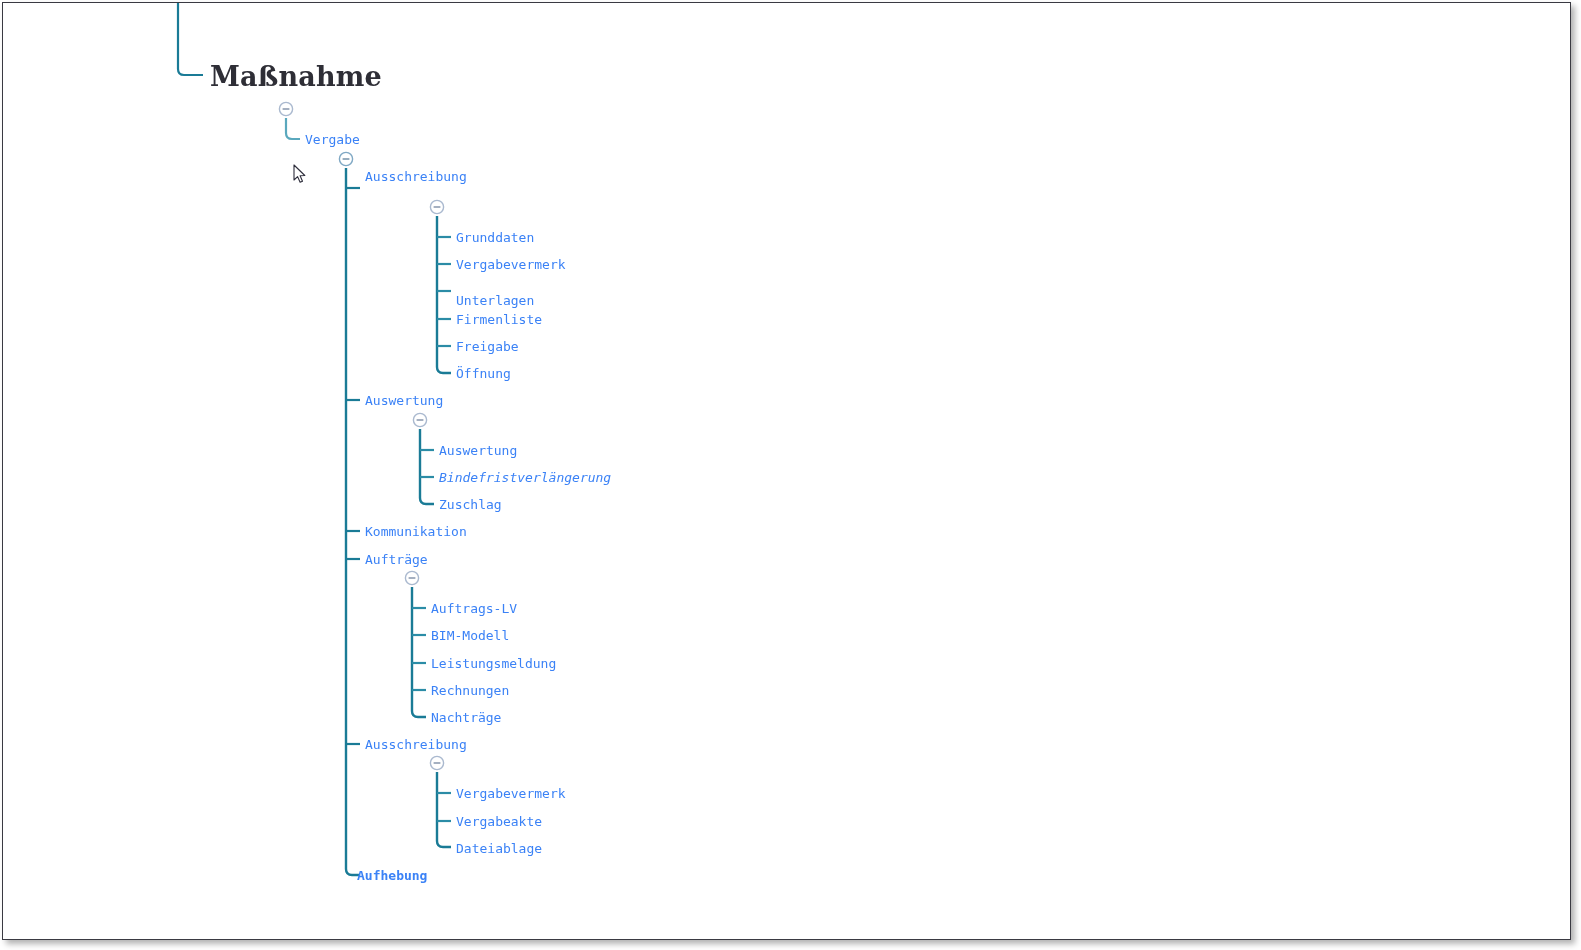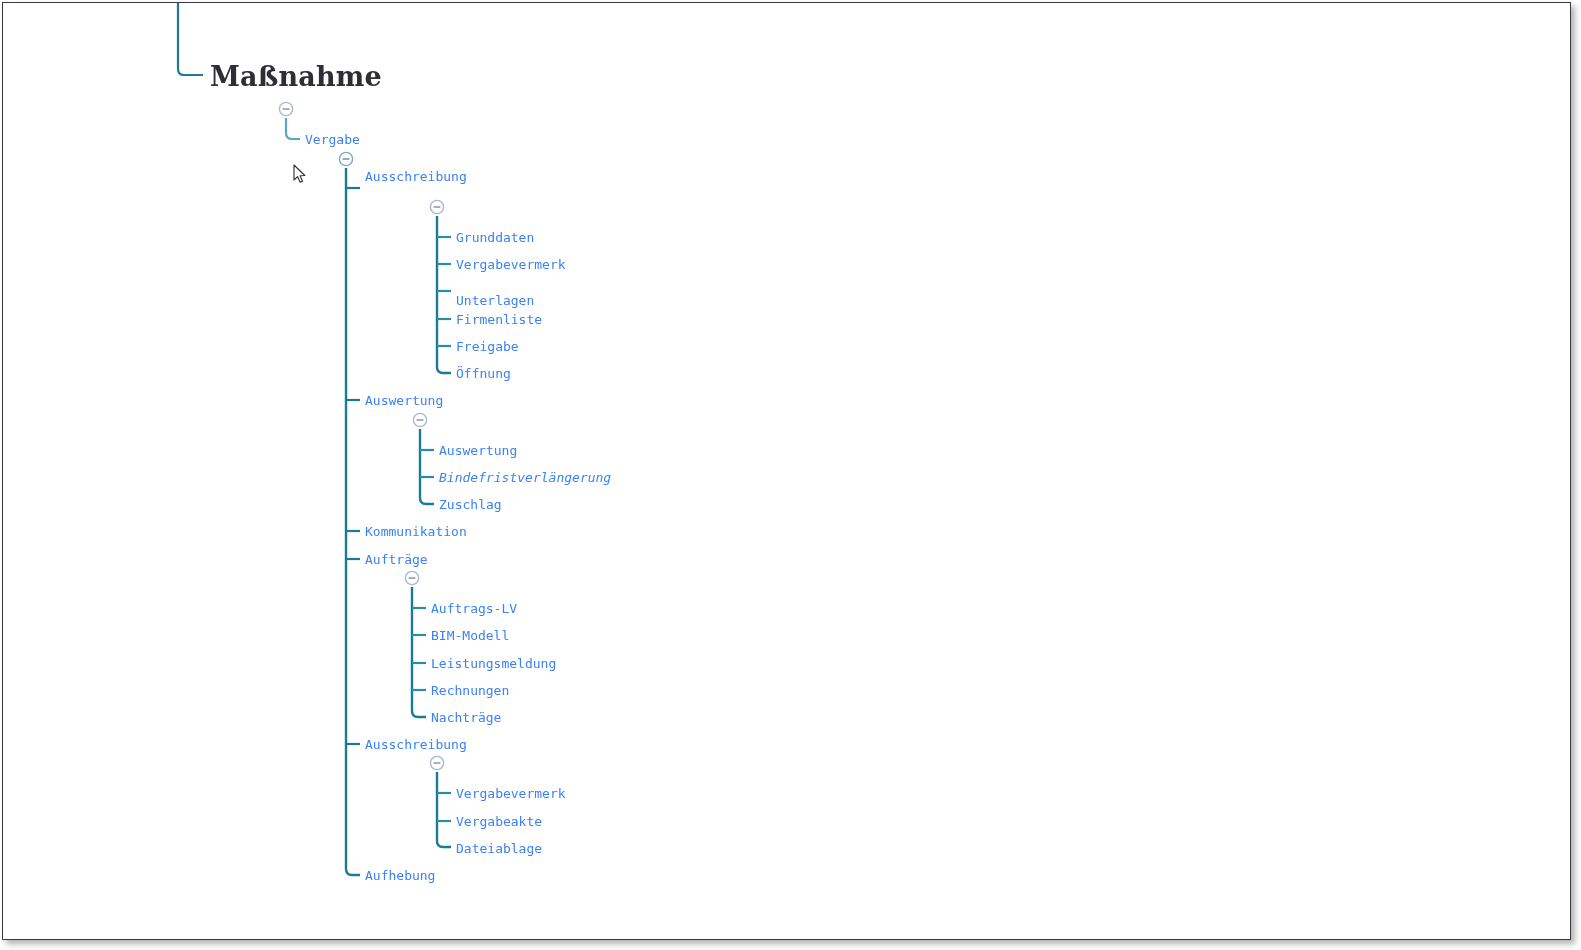--- a/index.html
+++ b/index.html
@@ -176,21 +176,21 @@
     <div class="node-label" style="left:428px; top:654px;text-align:right;">Leistungsmeldung</div>
     <div class="node-label" style="left:428px; top:681px;">Rechnungen</div>
     <div class="node-label" style="left:428px; top:708px;">Nachträge</div>
 
     <div class="node-label" style="left:362px; top:735px;">Ausschreibung</div>
 
     <div class="node-label" style="left:453px; top:784px;">Vergabevermerk</div>
     <div class="node-label" style="left:453px; top:812px;">Vergabeakte</div>
     <div class="node-label" style="left:453px; top:839px;">Dateiablage</div>
 
-    <div class="node-label" style="left:362px; top:866px;">Aufhebung</div>
+    <div class="node-label" style="left:354px; top:866px;font-weight:bold;">Aufhebung</div>
 
     <div class="toggle-hit" style="left:274px; top:97px;"></div>
     <div class="toggle-hit" style="left:334px; top:147px;"></div>
     <div class="toggle-hit" style="left:425px; top:195px;"></div>
     <div class="toggle-hit" style="left:408px; top:408px;"></div>
     <div class="toggle-hit" style="left:400px; top:566px;"></div>
     <div class="toggle-hit" style="left:425px; top:751px;"></div>
 
     <svg class="cursor" style="left:290px; top:161px;" viewBox="0 0 14 20">
       <path d="M 1 1 L 1 16 L 4.6 12.6 L 7.1 18.3 L 9.5 17.2 L 7.1 11.7 L 11.8 11.5 Z" fill="#ffffff" stroke="#2e2e3c" stroke-width="1.1" stroke-linejoin="round"></path>

